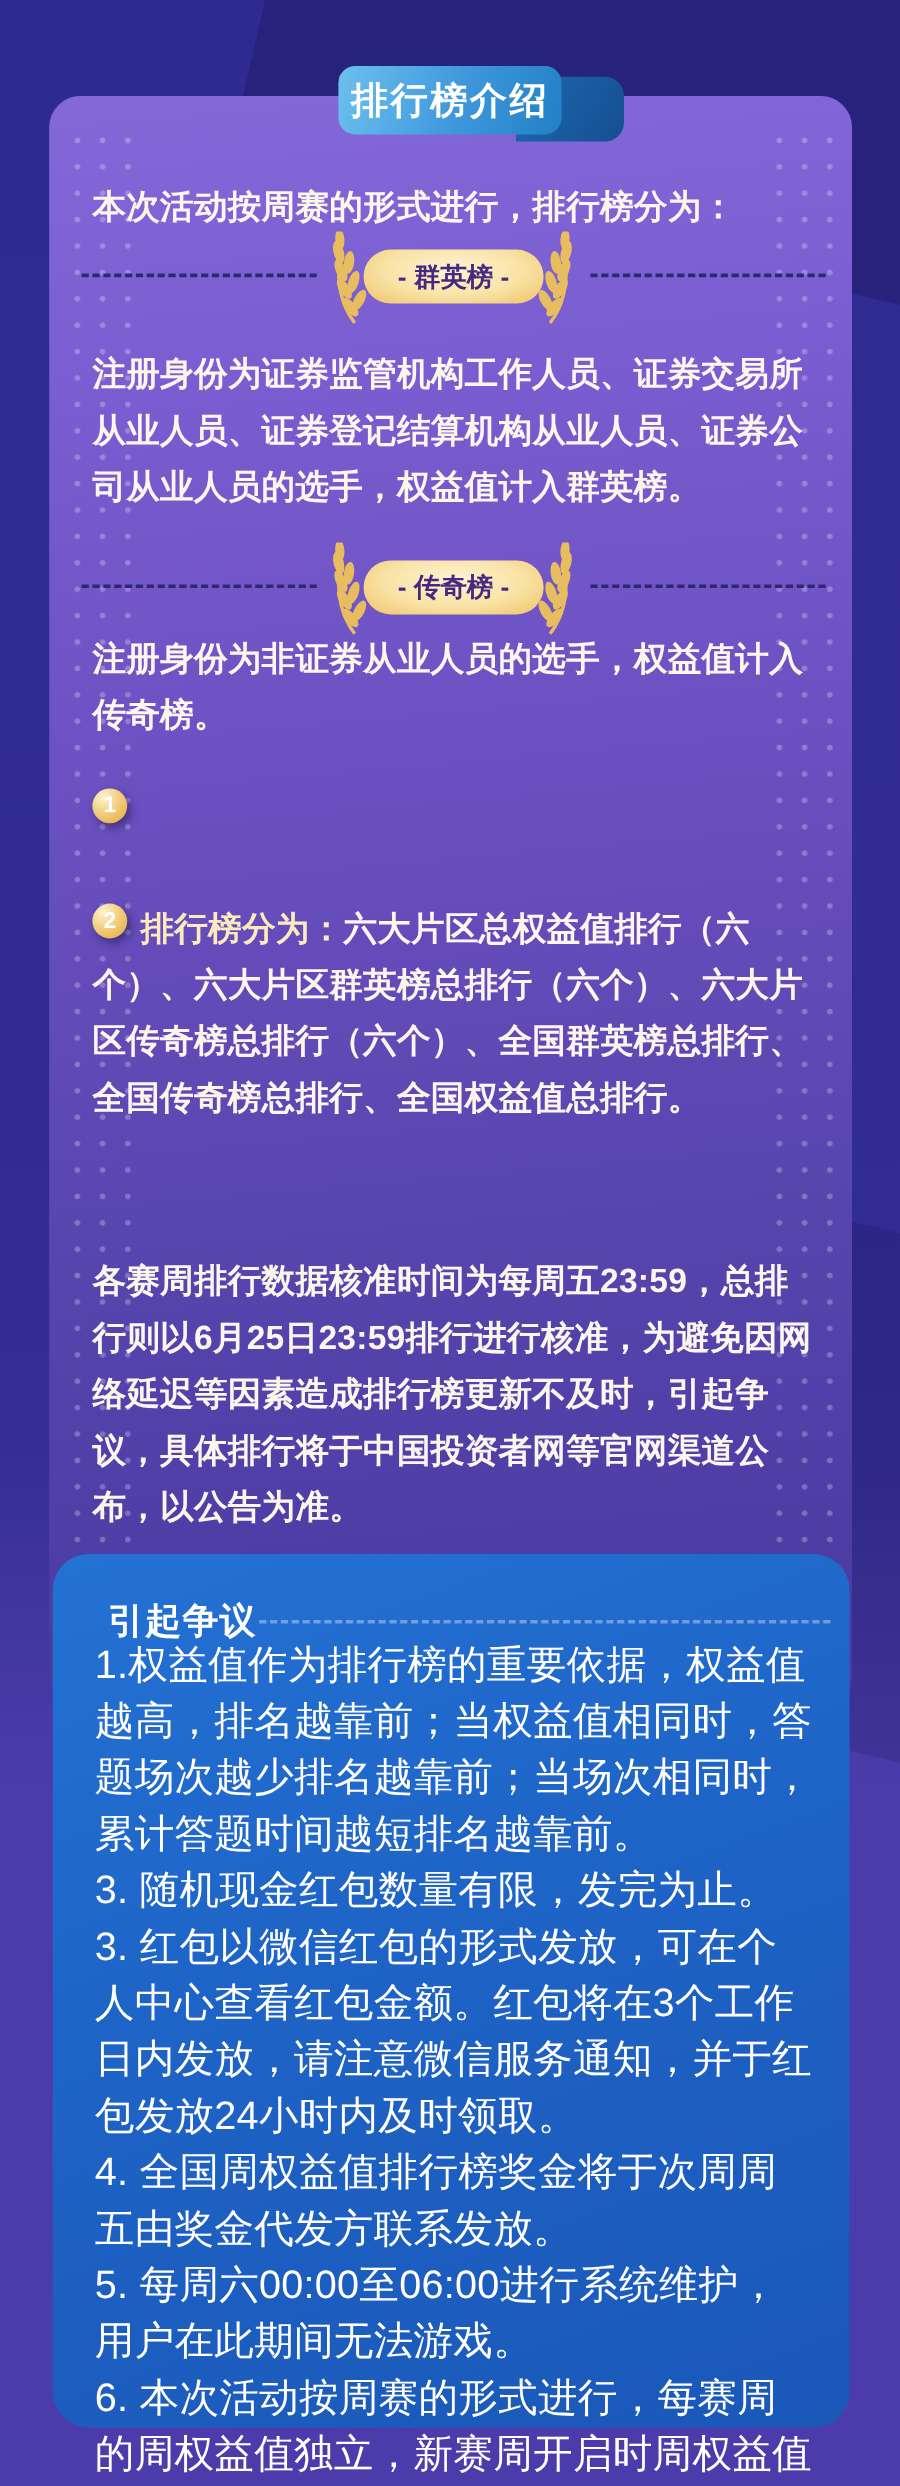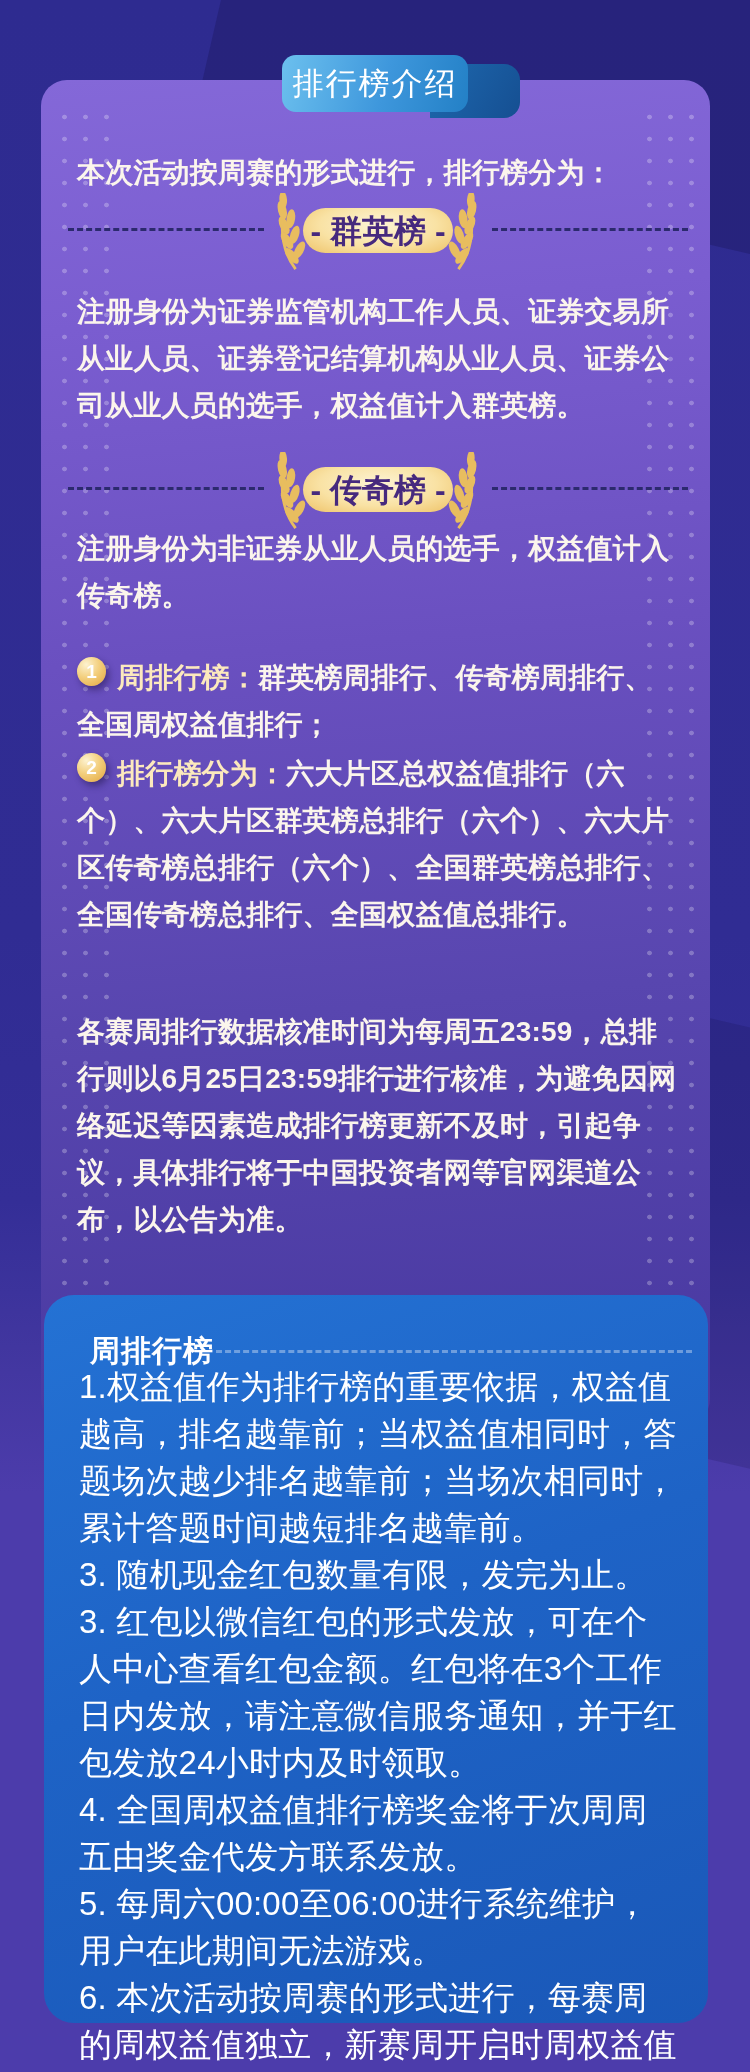--- a/index.html
+++ b/index.html
@@ -25,35 +25,35 @@
   .dots.right{right:13px;}
   .ribbon-fold{
     position:absolute; left:430px; top:64px; width:90px; height:54px;
     border-radius:0 16px 16px 0;
     background:linear-gradient(120deg,#1e68ae,#154f92);
   }
   .ribbon{
     position:absolute; left:282px; top:55px; width:186px; height:57px;
     border-radius:14px;
     background:linear-gradient(105deg,#6cc0ee 0%,#3e97dc 55%,#2380c6 100%);
-    color:#ffffff; font-size:31px; font-weight:400;
+    color:#ffffff; font-size:31px; font-weight:700;
     text-align:center; line-height:57px; letter-spacing:2px;
   }
   .p-card{
     position:absolute; left:77px; width:600px; margin:0;
     color:#fbf5ec; font-size:28px; font-weight:700;
     line-height:47px; letter-spacing:.2px;
   }
   .badge-row{position:absolute; left:0; top:0; width:750px; height:0;}
   .dash{position:absolute; border-top:3px dashed #2c2a6e; height:0;}
   .pill{
     position:absolute; left:303px; width:150px; height:45px;
     border-radius:23px;
     background:radial-gradient(ellipse at 50% 38%,#fdf4d5 0%,#f9e2a4 55%,#eec267 100%);
-    color:#46297e; font-size:32px; font-weight:800;
+    color:#46297e; font-size:22px; font-weight:800;
     text-align:center; line-height:46px;
   }
   .laurel{position:absolute; width:42px; height:80px;}
   .laurel.flip{transform:scaleX(-1);}
   .num-badge{
     position:absolute; left:77px; width:29px; height:29px; border-radius:50%;
     background:radial-gradient(circle at 32% 26%,#fdf2cf 0%,#f3cf7e 45%,#e2a63c 100%);
     box-shadow:3px 4px 7px rgba(25,16,60,.45);
     color:#ffffff; font-size:19px; font-weight:800;
     text-align:center; line-height:29px;
@@ -159,29 +159,28 @@
         <ellipse cx="0" cy="0" rx="4.5" ry="10" transform="translate(30,44) rotate(18)"></ellipse>
         <ellipse cx="0" cy="0" rx="4.5" ry="10" transform="translate(26,27) rotate(8)"></ellipse>
         <ellipse cx="0" cy="0" rx="4" ry="9" transform="translate(18,7) rotate(-4)"></ellipse>
       </g>
     </svg>
   </div>
 
   <p class="p-card" style="top:525px;">注册身份为非证券从业人员的选手，权益值计入传奇榜。</p>
 
   <div class="num-badge" style="top:657px;">1</div>
-  <p class="p-card item-text" style="top:654px;"><span class="item-label">周排行榜：</span><span>群英榜周排行、传奇榜周排行、全国周权益值排行；</span></p>
 
   <div class="num-badge" style="top:753px;">2</div>
   <p class="p-card item-text" style="top:750px;"><span class="item-label">排行榜分为：</span><span>六大片区总权益值排行（六个）、六大片区群英榜总排行（六个）、六大片区传奇榜总排行（六个）、全国群英榜总排行、全国传奇榜总排行、全国权益值总排行。</span></p>
 
-  <p class="p-card" style="top:1008px;">各赛周排行数据核准时间为每周五23:59，总排行则以6月25日23:59排行进行核准，为避免因网络延迟等因素造成排行榜更新不及时，引起争议，具体排行将于中国投资者网等官网渠道公布，以公告为准。</p>
+  <p class="p-card" style="top:1044px;">各赛周排行数据核准时间为每周五23:59，总排行则以6月25日23:59排行进行核准，为避免因网络延迟等因素造成排行榜更新不及时，引起争议，具体排行将于中国投资者网等官网渠道公布，以公告为准。</p>
 
   <div class="notes-card">
-    <p class="notes-title">周排行榜</p>
+    <p class="notes-title">引起争议</p>
     <div class="notes-divider"></div>
     <div class="notes-body">
       <p>1.权益值作为排行榜的重要依据，权益值越高，排名越靠前；当权益值相同时，答题场次越少排名越靠前；当场次相同时，累计答题时间越短排名越靠前。</p>
       <p>3. 随机现金红包数量有限，发完为止。</p>
       <p>3. 红包以微信红包的形式发放，可在个人中心查看红包金额。红包将在3个工作日内发放，请注意微信服务通知，并于红包发放24小时内及时领取。</p>
       <p>4. 全国周权益值排行榜奖金将于次周周五由奖金代发方联系发放。</p>
       <p>5. 每周六00:00至06:00进行系统维护，用户在此期间无法游戏。</p>
       <p>6. 本次活动按周赛的形式进行，每赛周的周权益值独立，新赛周开启时周权益值将重新累积。</p>
     </div>
   </div>

